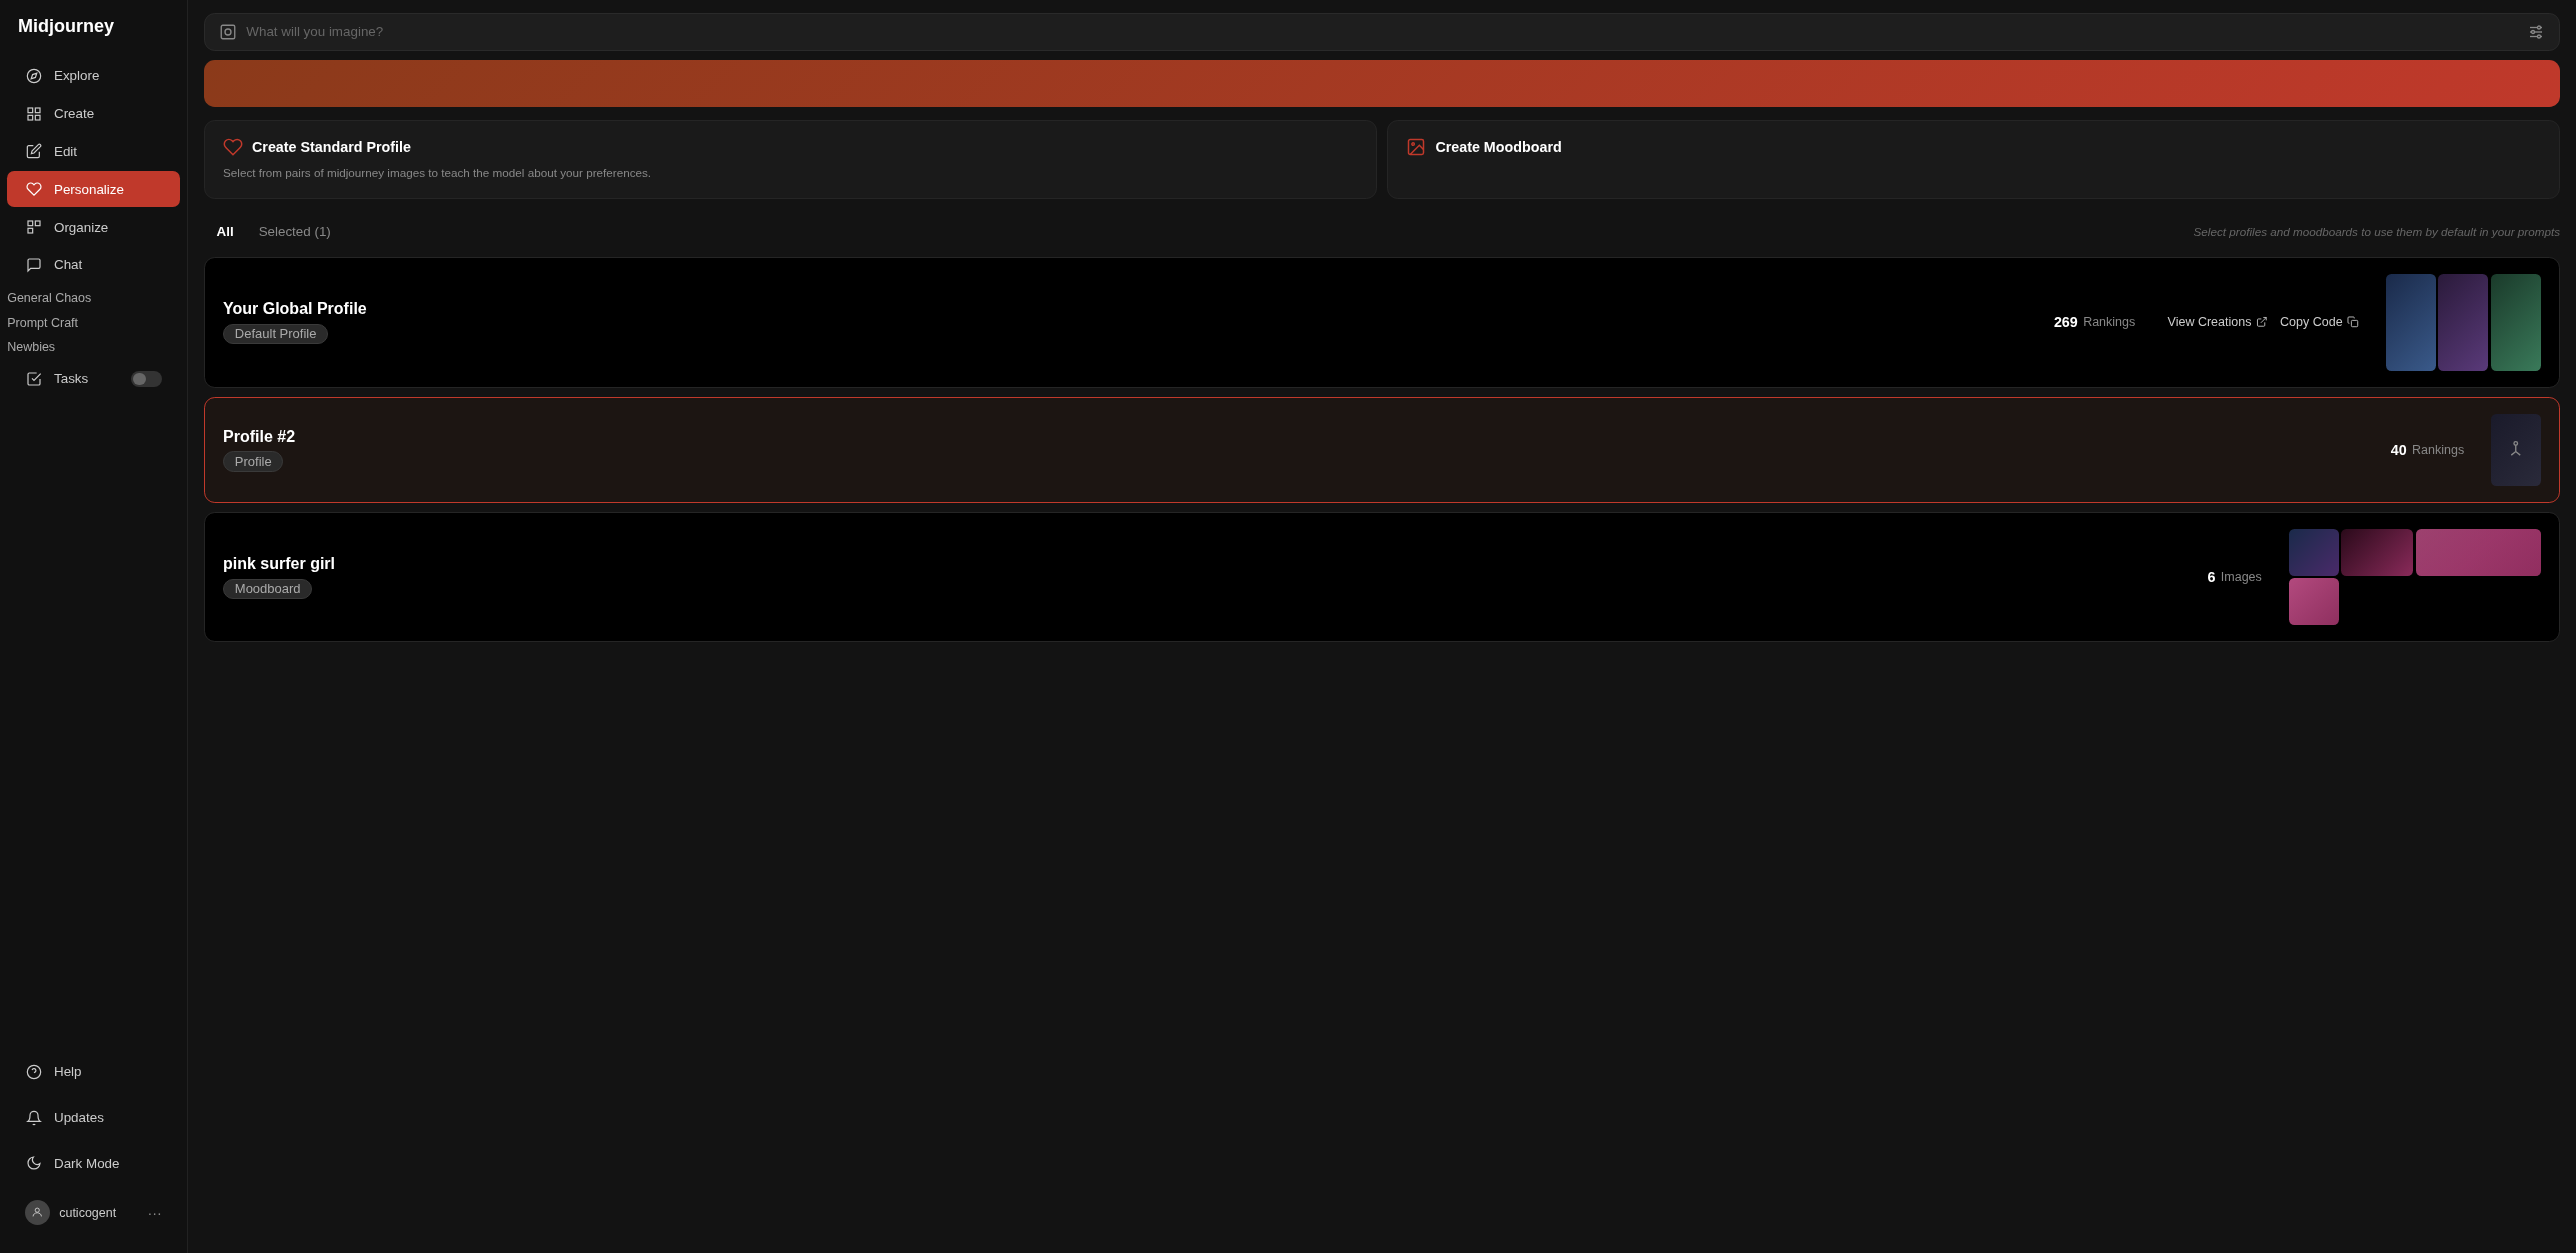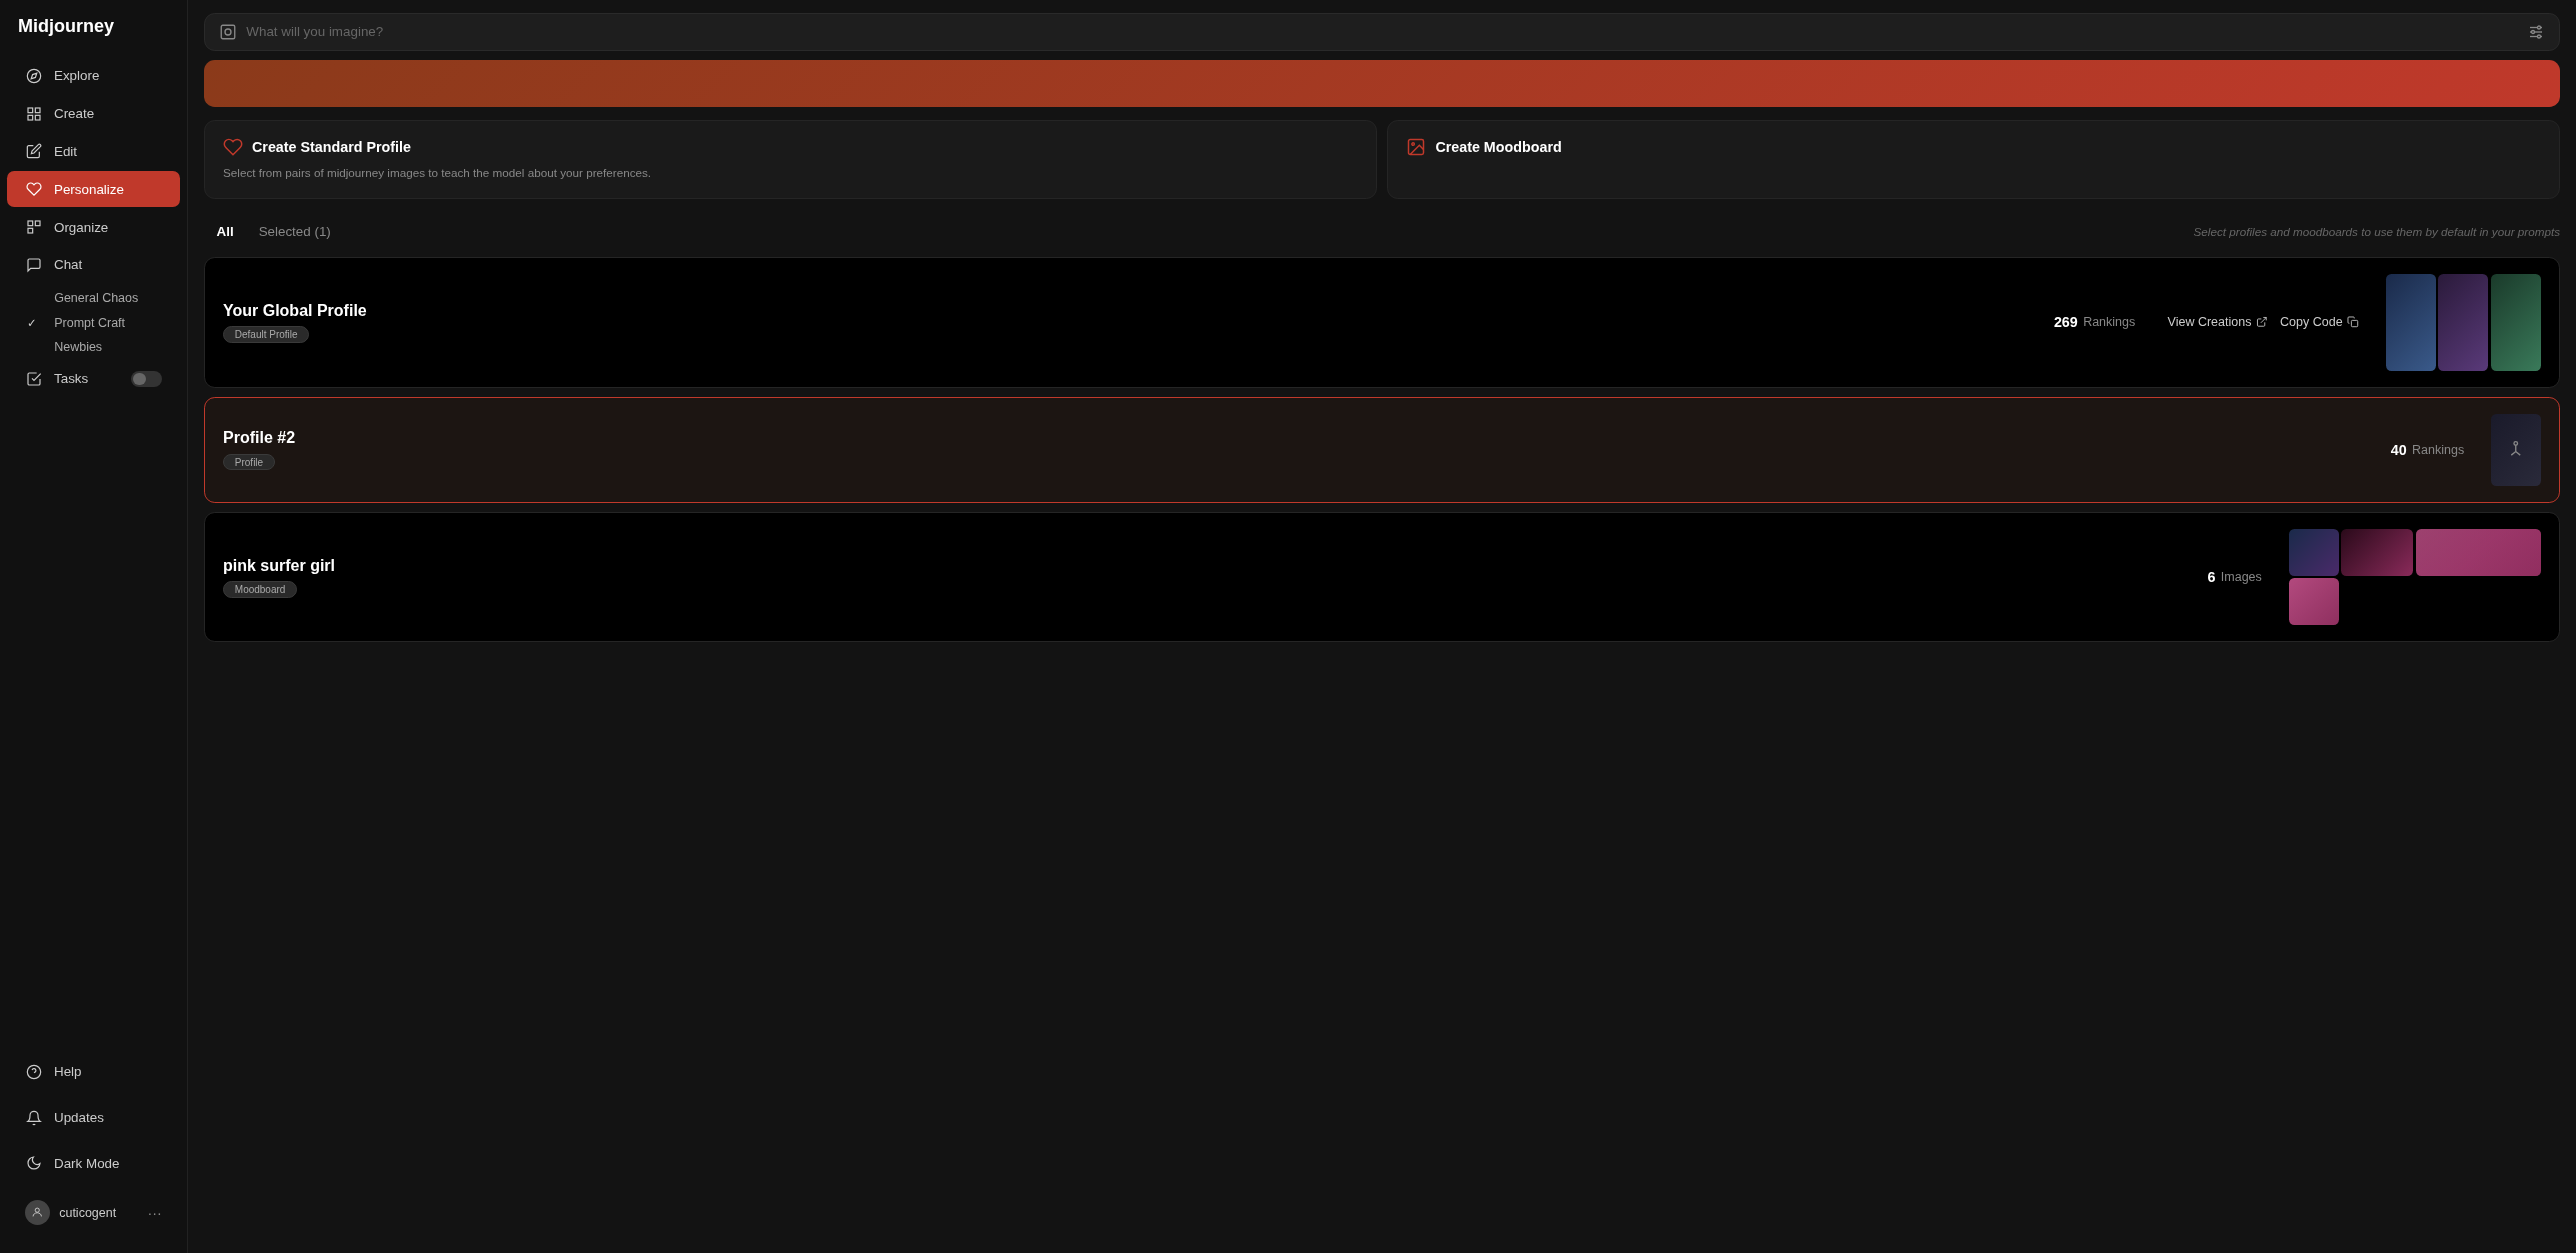--- a/index.html
+++ b/index.html
@@ -53,21 +53,20 @@
       width: 18px;
       height: 18px;
       display: flex;
       align-items: center;
       justify-content: center;
       flex-shrink: 0;
     }
     .nav-sub {
       display: flex;
       flex-direction: column;
-      padding-left: 47px;
       margin-top: 1.8px;
     }
     .nav-sub-item {
       font-size: 12.5px;
       color: #aaa;
       padding: 5.4px 7.2px;
       cursor: pointer;
       border-radius: 5.4px;
       position: relative;
     }
@@ -285,21 +284,21 @@
       font-weight: 600;
       color: #fff;
       margin-bottom: 5.4px;
     }
     .profile-card-badge {
       display: inline-block;
       background: #2a2a2a;
       border: 0.9px solid #3a3a3a;
       border-radius: 10.8px;
       padding: 1.8px 10.8px;
-      font-size: 10px;
+      font-size: 13px;
       color: #aaa;
     }
     .profile-card-stats {
       display: flex;
       align-items: center;
       gap: 5.4px;
       margin-left: auto;
       flex-shrink: 0;
     }
     .stat-number {

